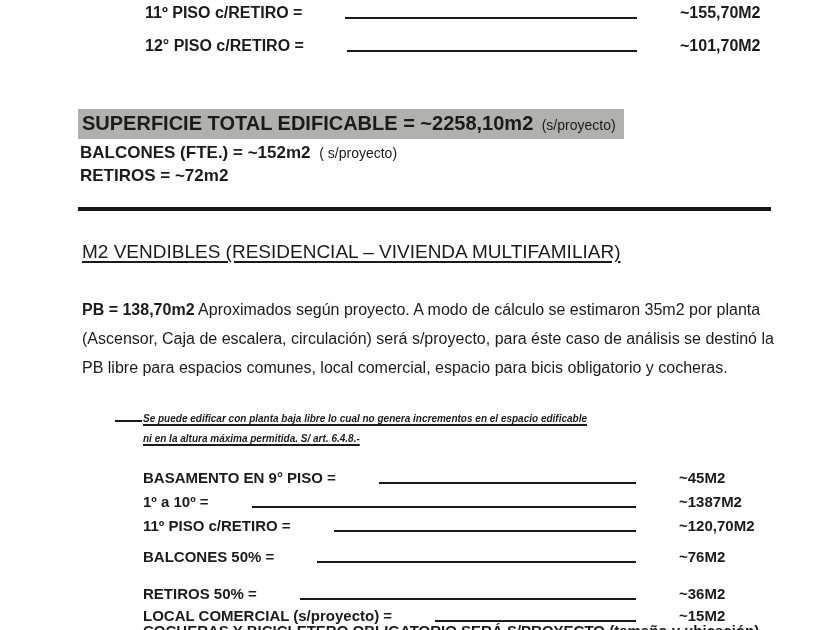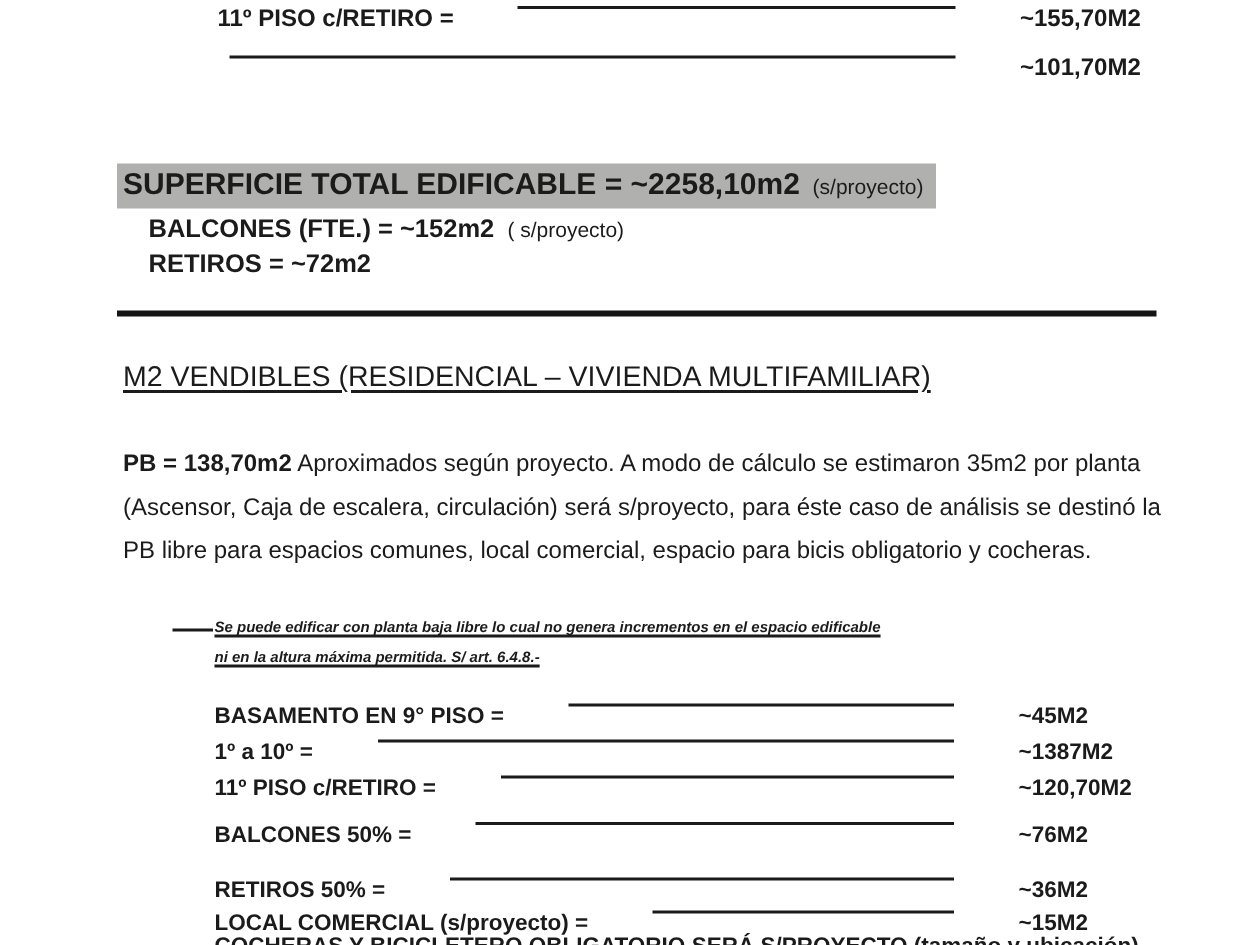--- a/index.html
+++ b/index.html
@@ -8,40 +8,40 @@
     background:#ffffff;
     font-family:"Liberation Sans", sans-serif;
     color:#1b1b1b;
     overflow:hidden;
     position:relative;
     -webkit-font-smoothing:antialiased;
   }
   .page { position:absolute; inset:0; background:#ffffff; }
 
   
-  .row { position:absolute; display:flex; align-items:flex-start;gap:35px; }
+  .row { position:absolute; display:flex; align-items:flex-end;gap:35px; }
   .lbl { font-weight:bold; white-space:nowrap; }
   .fill { flex:1; border-bottom:2px solid #1b1b1b; margin:0 8px 3px 8px; }
   .val { font-weight:bold; white-space:nowrap; text-align:left; }
 
   .top-row { left:145px; right:63px; font-size:16px; }
   .top-row .val { width:97px; }
   .r-top1 { top:4px; }
   .r-top2 { top:37px; }
 
   .highlight-line {
     position:absolute; top:109px; left:78px;
     background:#b0b0ae;
     padding:3px 8px 4px 4px;
     white-space:nowrap;
   }
   .highlight-title { font-size:20px; font-weight:bold; }
   .small-note { font-size:14px; font-weight:normal; margin-left:4px; }
 
-  .bold-line { position:absolute; left:80px; font-size:17px; font-weight:bold; white-space:nowrap;margin-left:19px; }
+  .bold-line { position:absolute; left:80px; font-size:17px; font-weight:bold; white-space:nowrap; }
   .r-balcones { top:143px; }
   .r-retiros  { top:166px; }
 
   .divider { position:absolute; top:207px; left:78px; width:693px; height:4px; background:#151515; }
 
   .heading {
     position:absolute; top:241px; left:82px;
     font-size:19px; font-weight:normal; white-space:nowrap;
     text-decoration:underline;
     text-decoration-thickness:2px;
@@ -74,20 +74,21 @@
 <body>
 
 <div class="page">
 
   <div class="row top-row r-top1">
     <span class="lbl">11º PISO c/RETIRO =</span>
     <span class="fill"></span>
     <span class="val">~155,70M2</span>
   </div>
   <div class="row top-row r-top2">
+    <span class="lbl">12° PISO c/RETIRO =</span>
     <span class="fill"></span>
     <span class="val">~101,70M2</span>
   </div>
 
   <div class="highlight-line">
     <span class="highlight-title">SUPERFICIE TOTAL EDIFICABLE = ~2258,10m2</span>
     <span class="small-note">(s/proyecto)</span>
   </div>
 
   <div class="bold-line r-balcones">

